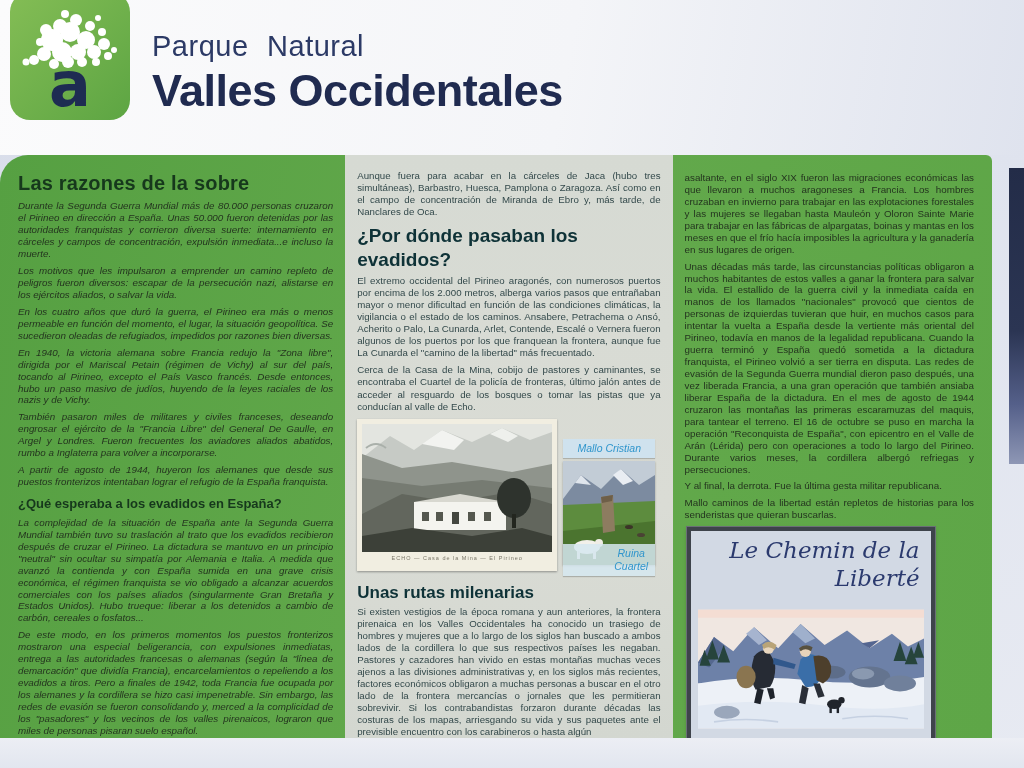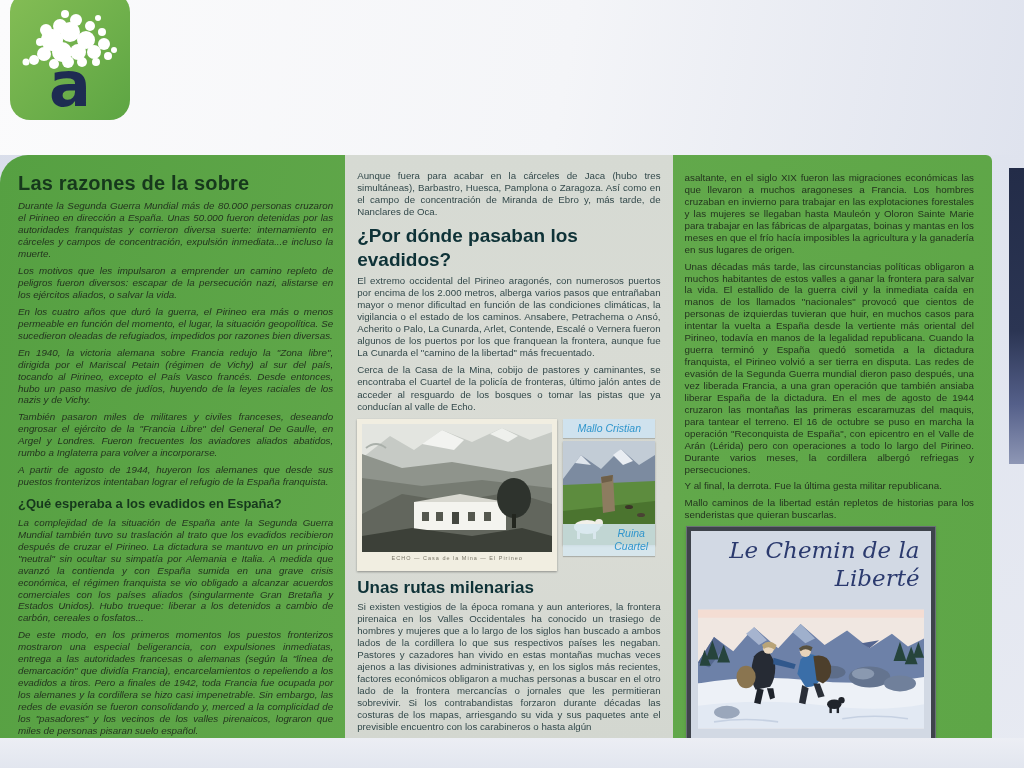--- a/index.html
+++ b/index.html
@@ -70,21 +70,21 @@
   .postcard{
     width:200px;height:152px;background:#f1eee1;
     box-shadow:0 1px 2px rgba(0,0,0,.35);
     padding:5px 5px 2px 5px;box-sizing:border-box;
   }
   .postcard svg{width:100%;height:128px;display:block;}
   .postcard-caption{
     font-size:5.5px;color:#7a7668;text-align:center;letter-spacing:1px;
     margin-top:3px;font-style:normal;
   }
-  .side-photo{width:92px;display:flex;flex-direction:column;gap:3px;}
+  .side-photo{width:92px;display:flex;flex-direction:column;gap:3px;margin-top:20px;}
   .photo-label{
     background:#cfe2ee;color:#2f95cc;font-style:italic;
     font-size:10.5px;text-align:center;padding:3px 0;
     box-shadow:0 1px 1px rgba(0,0,0,.2);
   }
   .side-photo svg{width:92px;height:104px;display:block;box-shadow:0 1px 2px rgba(0,0,0,.3);}
   .label-overlay{margin-top:-24px;position:relative;background:rgba(214,231,240,.85);padding-left:44px;}
   
   .painting-frame{
     margin:6px 0 0 2px;width:248px;box-sizing:border-box;
@@ -142,20 +142,24 @@
         <circle cx="98" cy="64" r="4"></circle>
           <circle cx="55" cy="22" r="4"></circle>
         <circle cx="88" cy="26" r="3"></circle>
           <circle cx="30" cy="50" r="4"></circle>
         <circle cx="16" cy="70" r="3.5"></circle>
           <circle cx="104" cy="58" r="3"></circle>
       </g>
     </svg>
     <div class="logo-letter">a</div>
   </div>
+  <div class="title-block">
+    <div class="kicker">Parque Natural</div>
+    <div class="main-title">Valles Occidentales</div>
+  </div>
 </div>
 
 <div class="panel">
 
   <div class="col col-left">
     <h2 class="h-green">Las razones de la sobre</h2>
     <p>Durante la Segunda Guerra Mundial más de 80.000 personas cruzaron el Pirineo en dirección a España. Unas 50.000 fueron detenidas por las autoridades franquistas y corrieron diversa suerte: internamiento en cárceles y campos de concentración, expulsión inmediata...e incluso la muerte.</p>
     <p>Los motivos que les impulsaron a emprender un camino repleto de peligros fueron diversos: escapar de la persecución nazi, alistarse en los ejércitos aliados, o salvar la vida.</p>
     <p>En los cuatro años que duró la guerra, el Pirineo era más o menos permeable en función del momento, el lugar, la situación geopolítica. Se sucedieron oleadas de refugiados, impedidos por razones bien diversas.</p>
     <p>En 1940, la victoria alemana sobre Francia redujo la "Zona libre", dirigida por el Mariscal Petain (régimen de Vichy) al sur del país, tocando al Pirineo, excepto el País Vasco francés. Desde entonces, hubo un paso masivo de judíos, huyendo de la leyes raciales de los nazis y de Vichy.</p>

